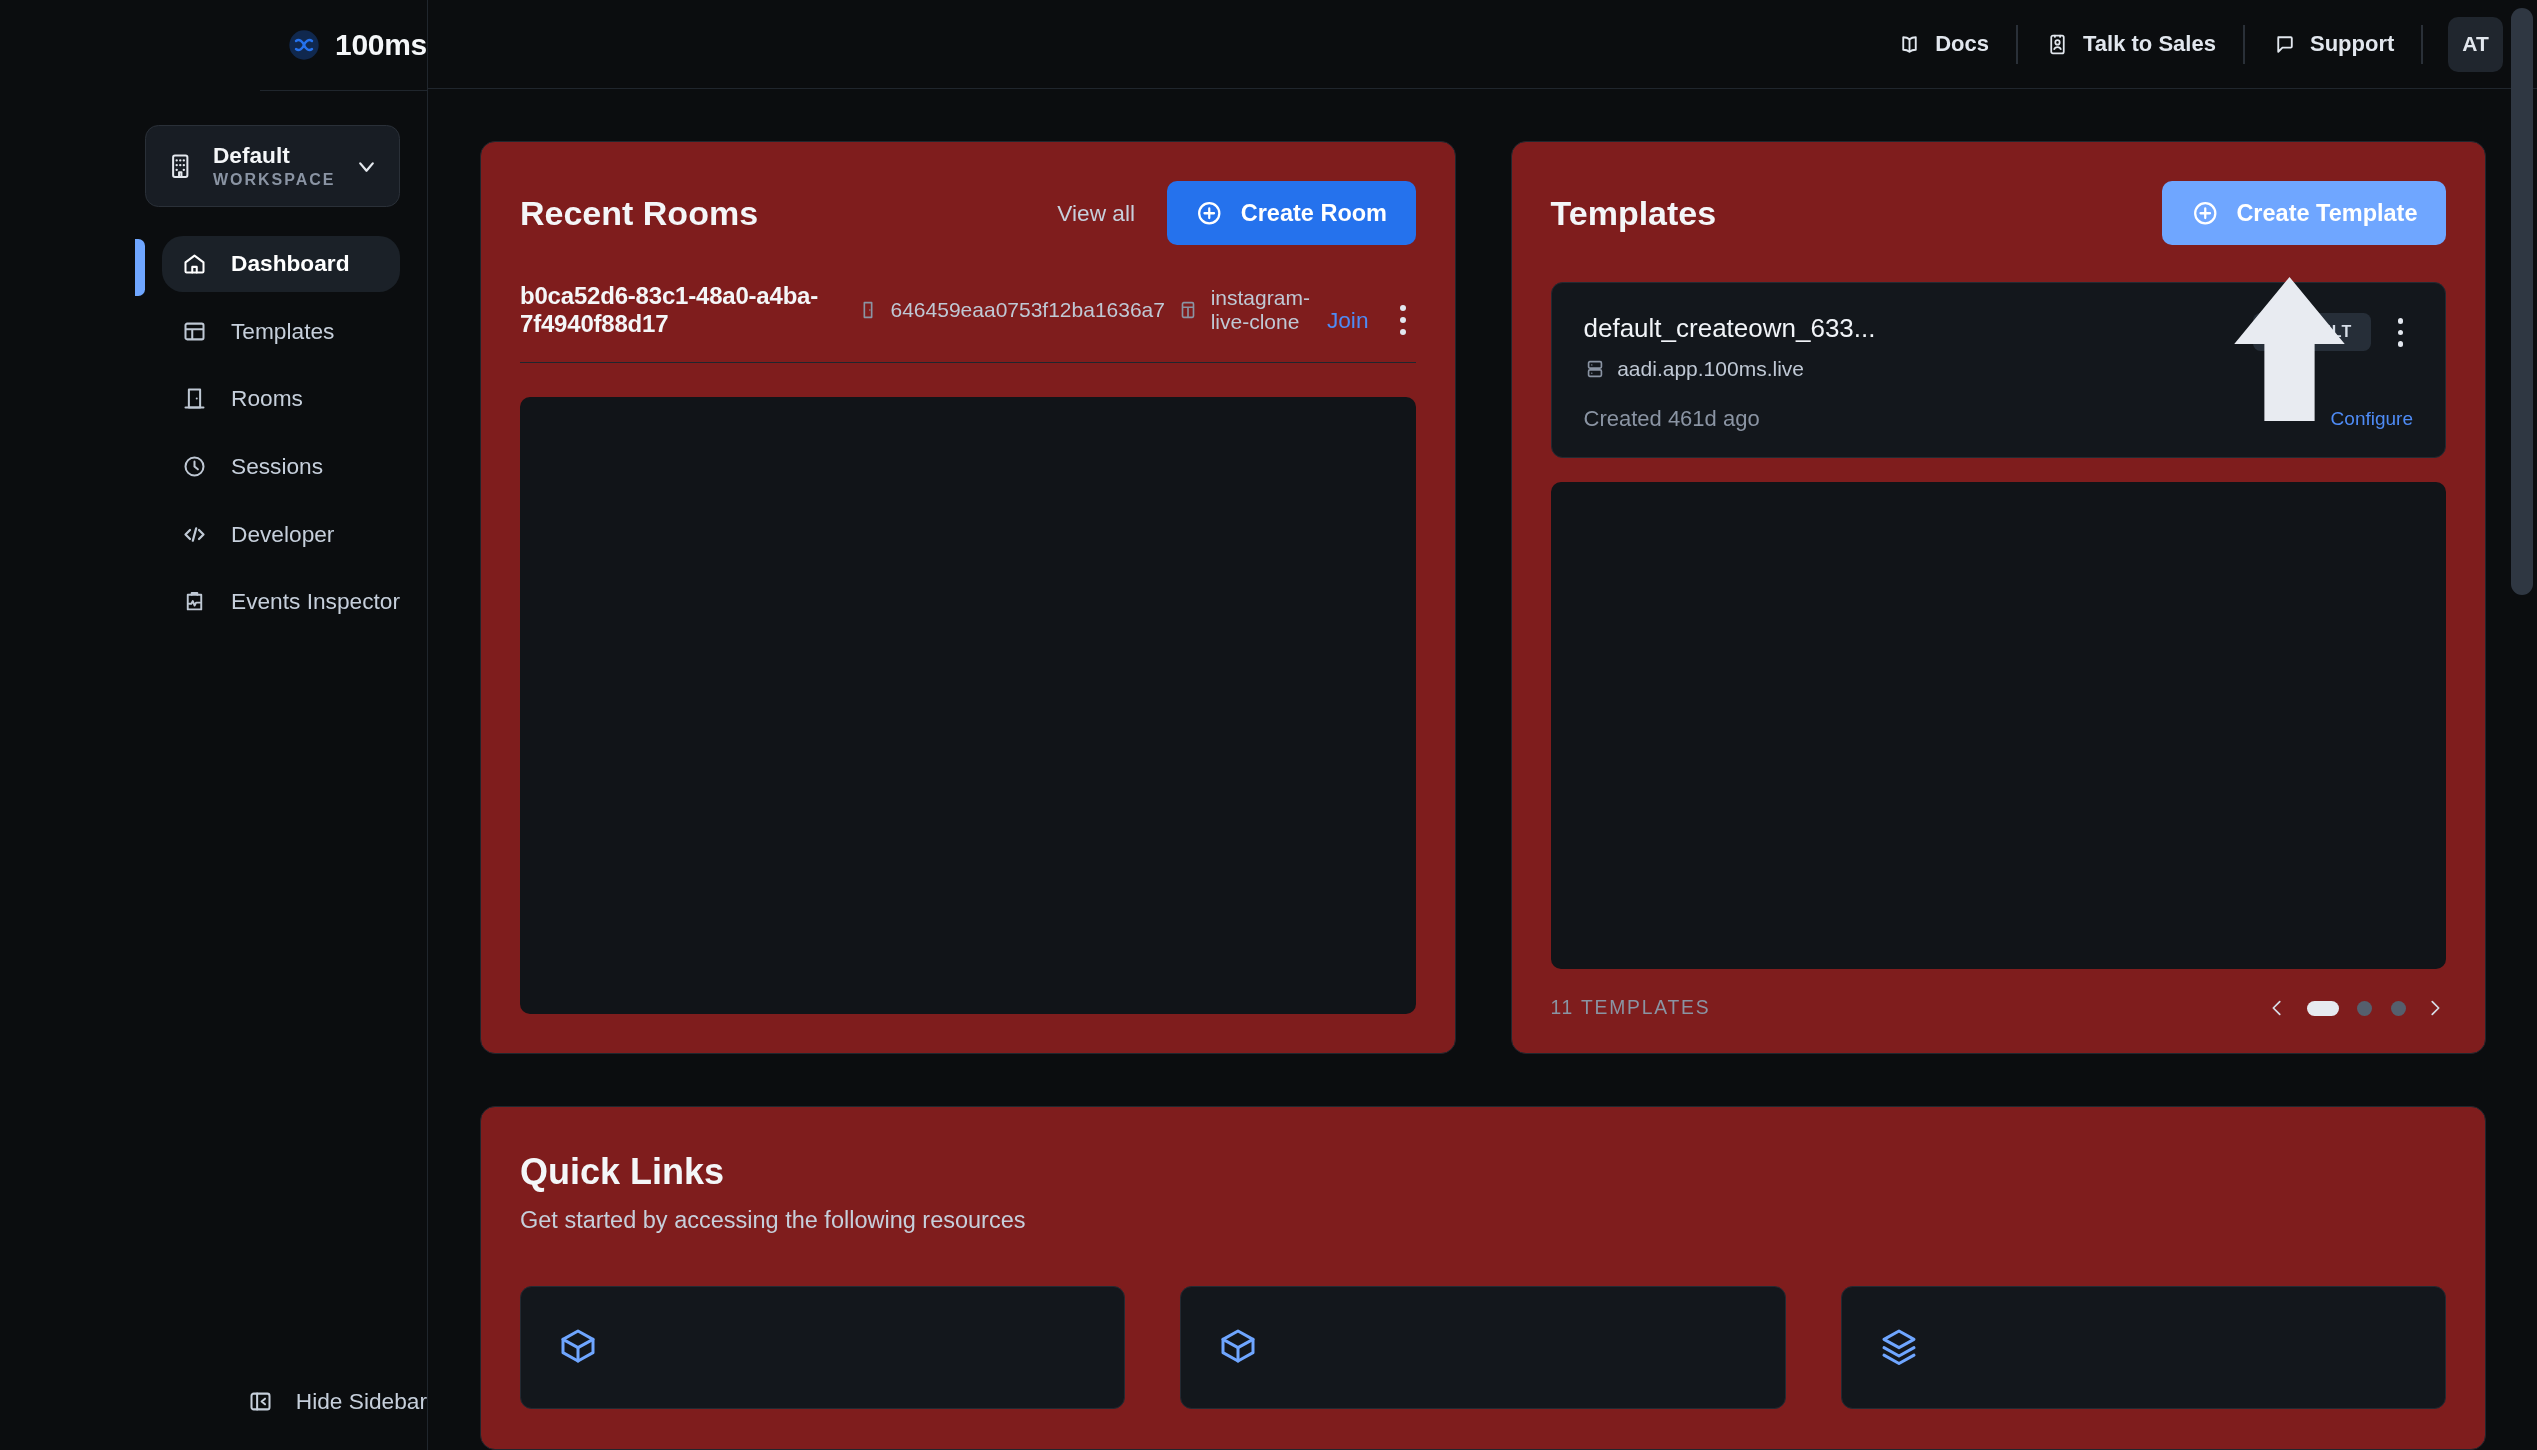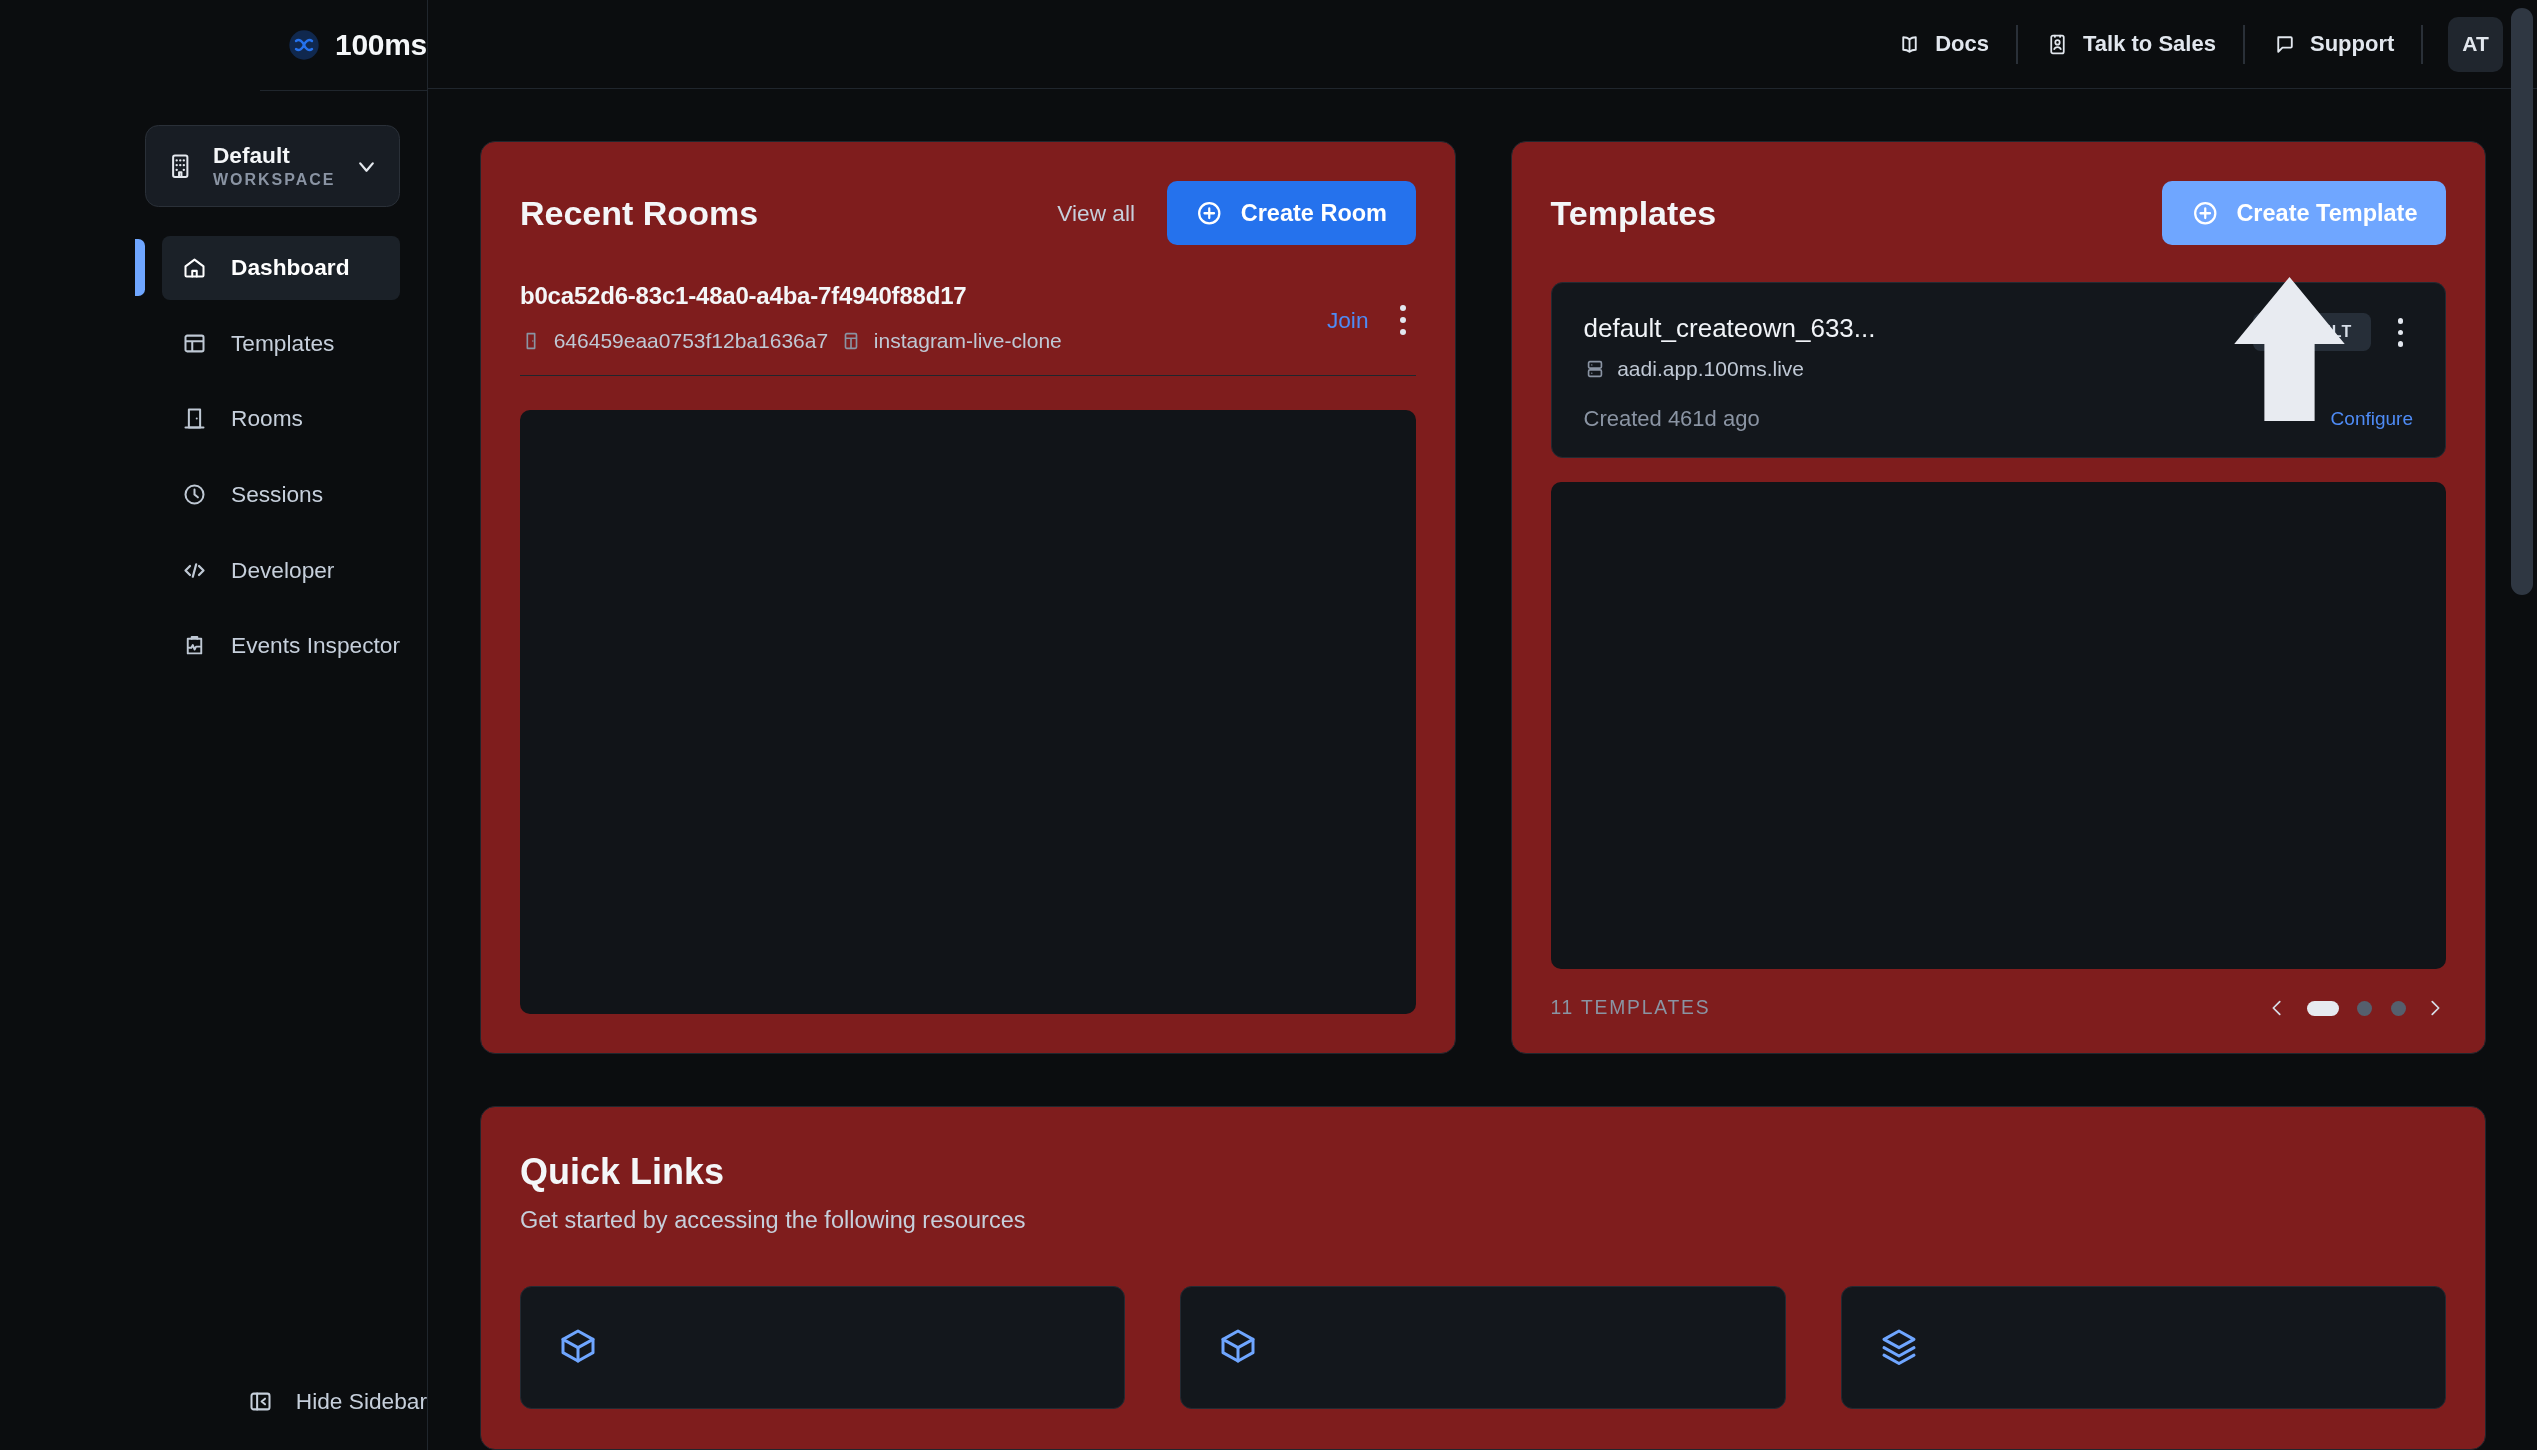--- a/index.html
+++ b/index.html
@@ -44,23 +44,23 @@
   }
   .ws-icon { width: 28.5px; height: 28.5px; flex: 0 0 28.5px; color: #E4E8EE; }
   .ws-text { flex: 1 1 auto; display: flex; flex-direction: column; gap: 2.5px; }
   .ws-name { font-size: 22.7px; font-weight: 700; color: #F4F6F8; line-height: 1.1; }
   .ws-sub { font-size: 16px; font-weight: 700; color: #8A94A3; letter-spacing: 2px; line-height: 1.1; }
   .ws-chev { width: 25px; height: 25px; flex: 0 0 25px; color: #E4E8EE; }
 
   .nav { margin-top: 28.5px; display: flex; flex-direction: column; }
   .nav-item {
     position: relative;
-    height: 64px;
+    height: 56px;
     margin: 0 27px 11.7px 27px;
-    border-radius: 8px;
+    border-radius: 21px;
     display: flex; align-items: center;
     padding-left: 18.5px;
     gap: 22px;
     color: #BFC8D4;
   }
   .nav-item.active { background: #1B2128; color: #FFFFFF; }
   .nav-item.active .nav-label { font-weight: 700; color:#FFFFFF; }
   .nav-item.active::before {
     content: "";
     position: absolute;
@@ -150,21 +150,21 @@
     white-space: nowrap;
   }
   .btn-primary.light { background: #6FA6FF; }
   .btn-icon { width: 28.5px; height: 28.5px; flex: 0 0 28.5px; }
 
   
   .room-row {
     padding: 37px 39px 22px 39px;
     display: flex; align-items: flex-start; gap: 17px;
   }
-  .room-info { flex: 1 1 auto; display: flex; flex-direction: column; gap: 18.5px; }
+  .room-info { flex: 1 1 auto; display: flex; flex-direction: row; gap: 18.5px; }
   .room-id { font-size: 24px; font-weight: 700; color: #F4F6F8; letter-spacing: -0.2px; }
   .room-meta { display: flex; align-items: center; gap: 12px; }
   .meta-item { display: flex; align-items: center; gap: 11.7px; color: #BFC8D4; font-size: 21px; }
   .meta-icon { width: 22px; height: 22px; flex: 0 0 22px; color:#8A94A3; }
   .room-actions { display: flex; align-items: center; gap: 22px; padding-top: 18.5px; }
   .join-link { color: #4E8BF5; font-size: 22.7px; font-weight: 400; }
   .kebab { width: 25px; height: 39px; display:flex; flex-direction:column; align-items:center; justify-content:center; gap:5.9px; }
   .kebab i { display:block; width:5.9px; height:5.9px; border-radius:50%; background:#E2E7EE; }
 
   .divider { height: 1.7px; background: #20262D; margin: 0 39px; }

